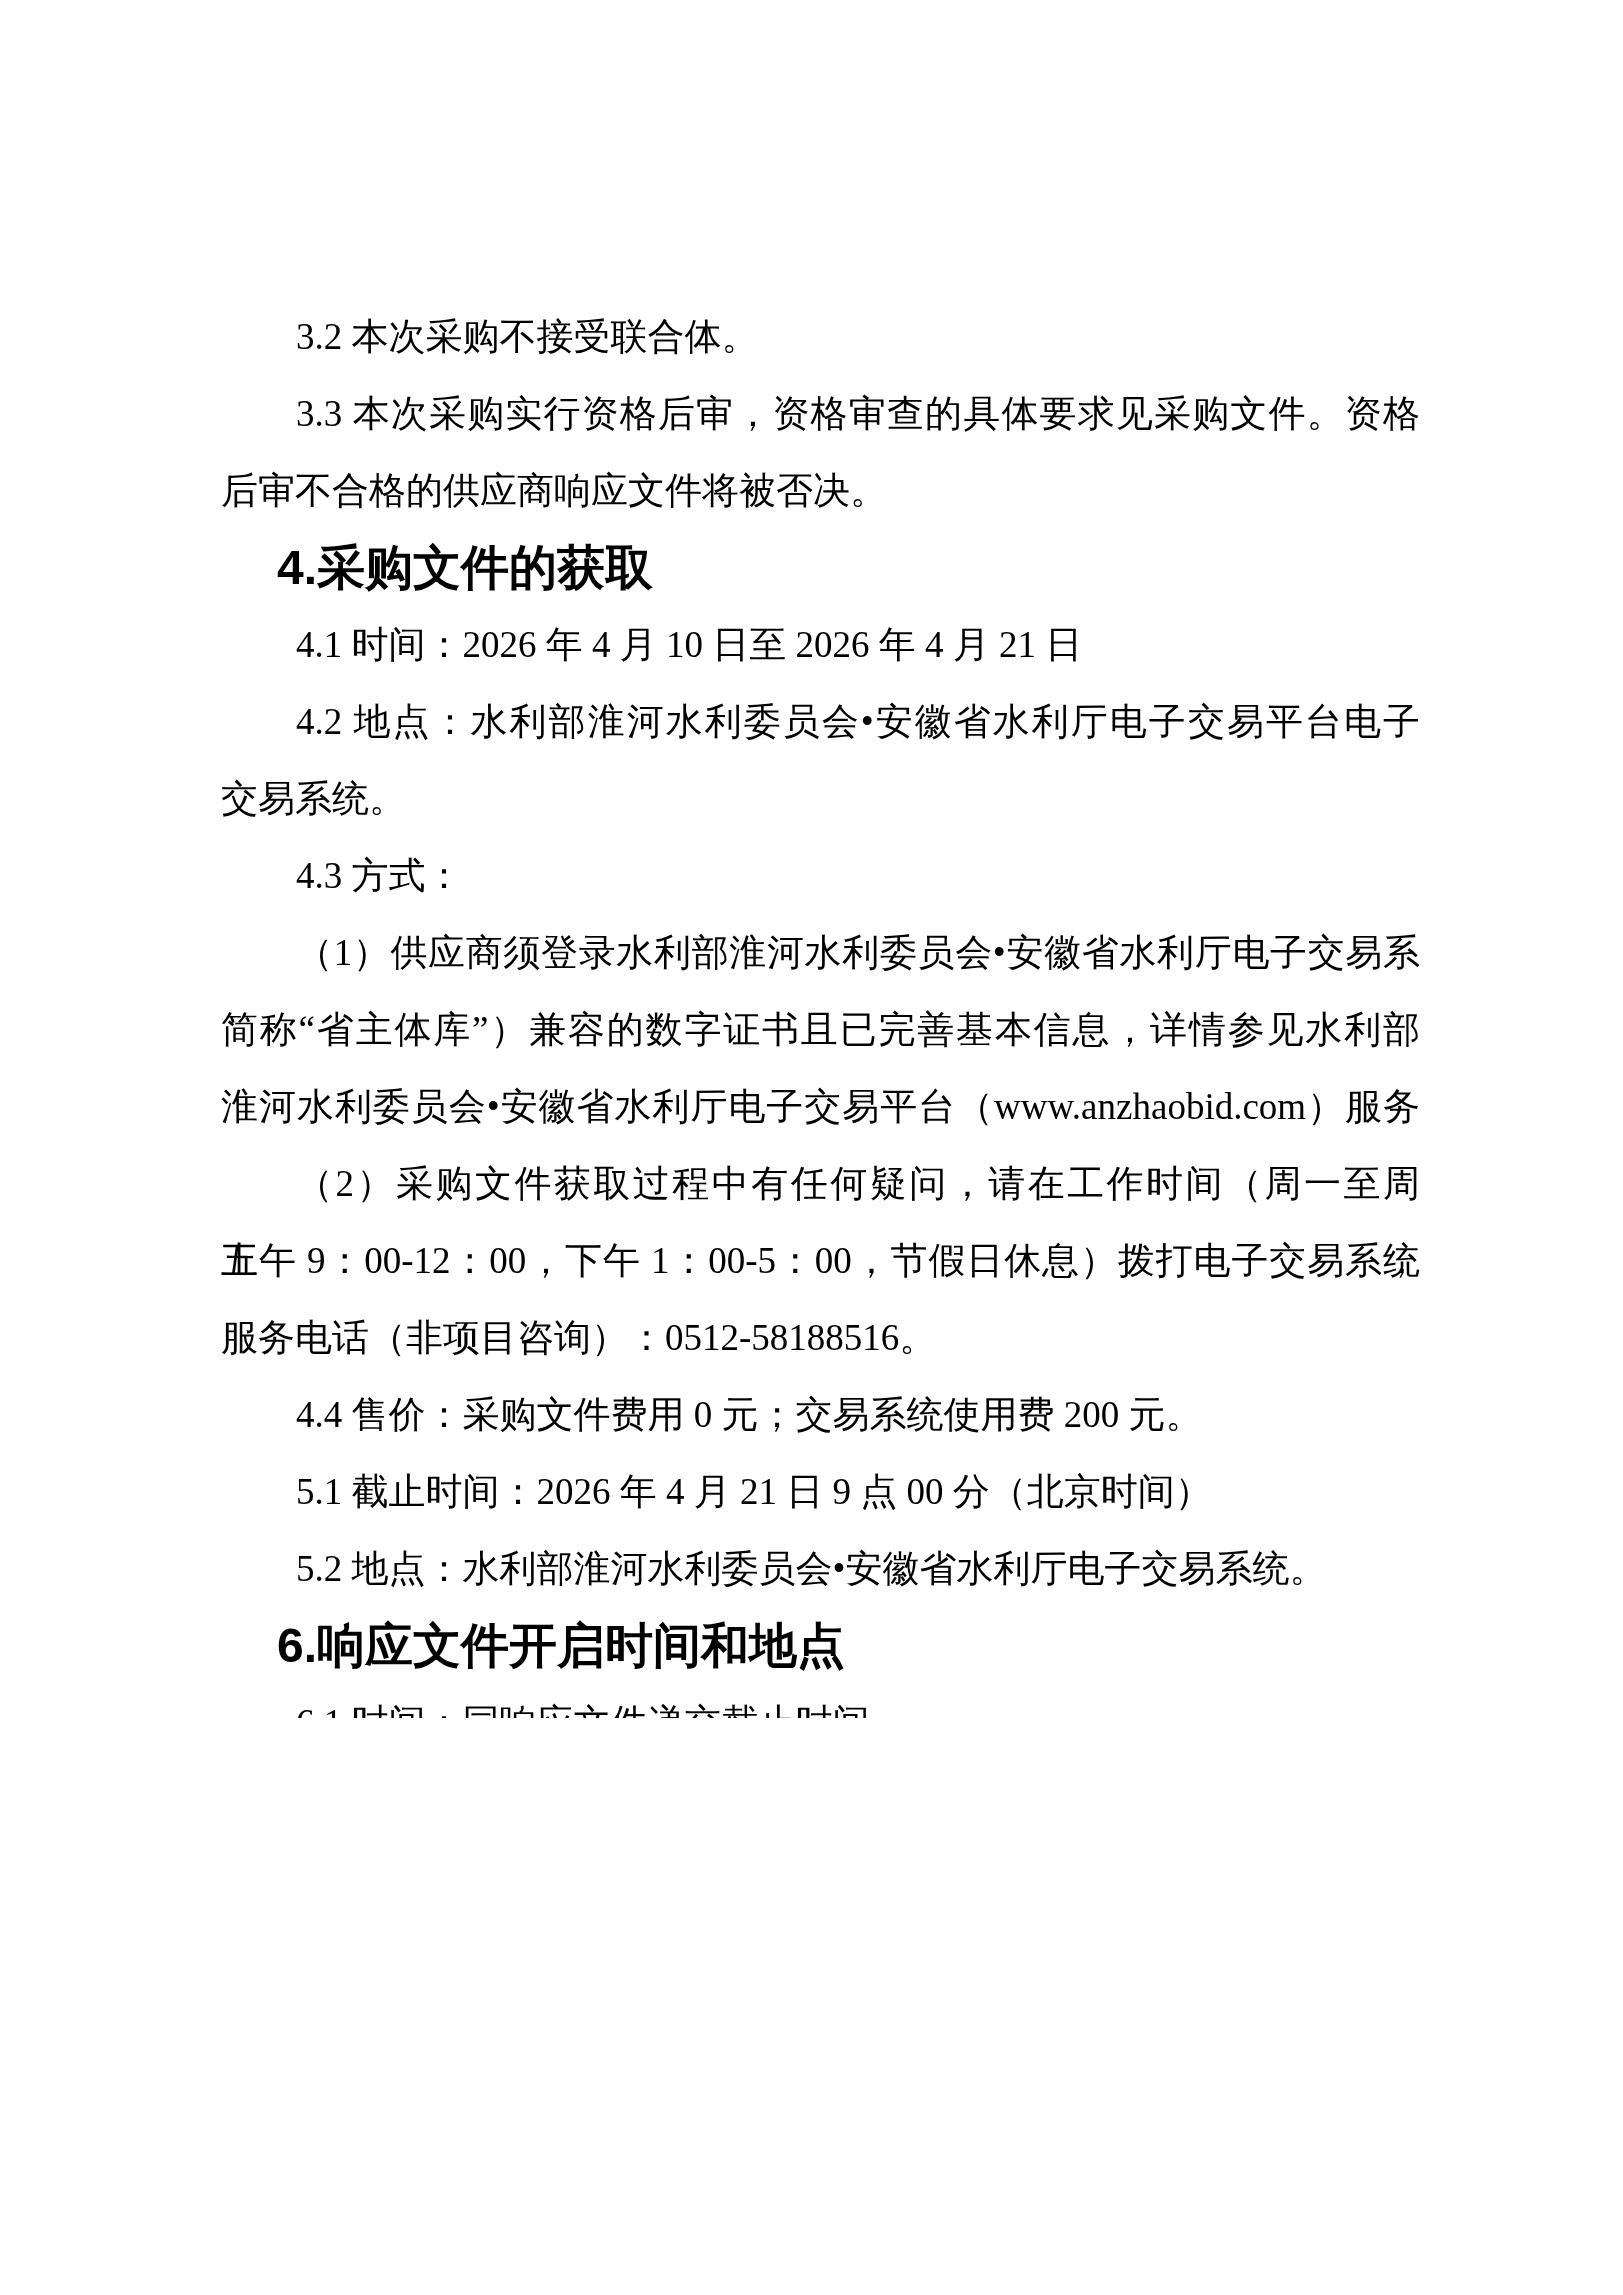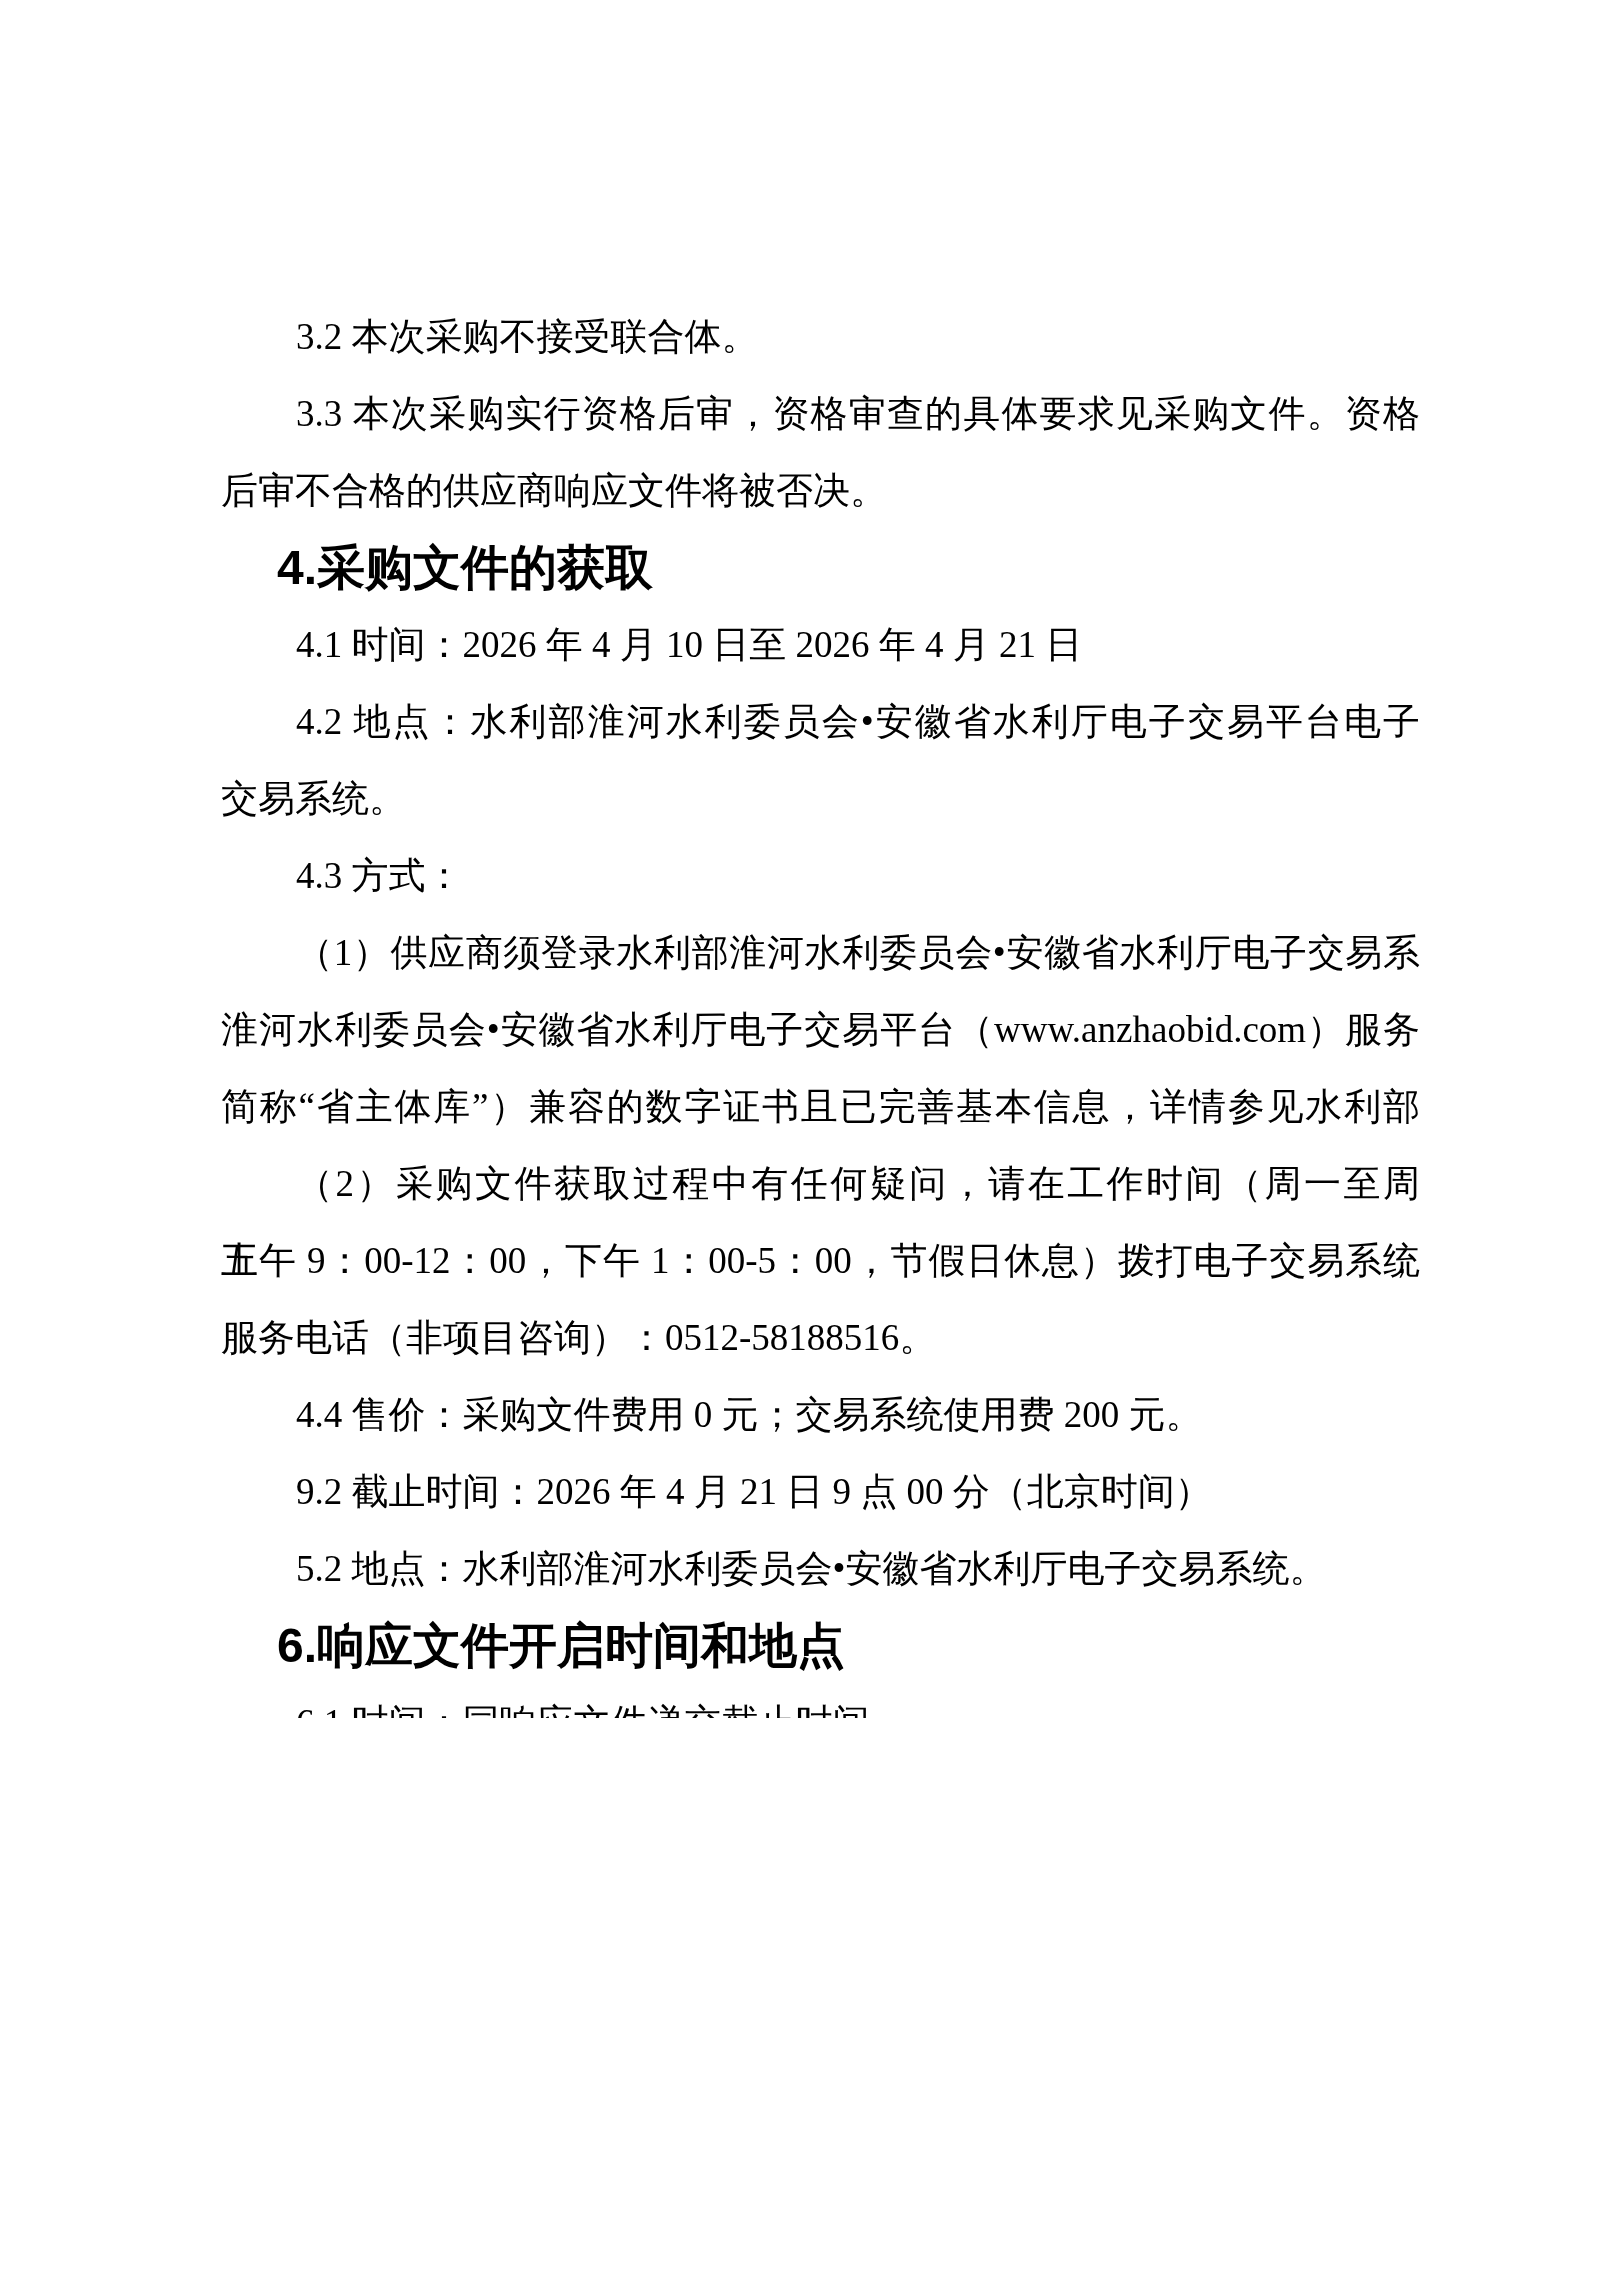--- a/index.html
+++ b/index.html
@@ -53,25 +53,25 @@
   <div class="content">
     <div class="ln ind">3.2 本次采购不接受联合体。</div>
     <div class="ln ind jst">3.3 本次采购实行资格后审，资格审查的具体要求见采购文件。资格</div>
     <div class="ln">后审不合格的供应商响应文件将被否决。</div>
     <div class="ln hd">4.采购文件的获取</div>
     <div class="ln ind">4.1 时间：2026 年 4 月 10 日至 2026 年 4 月 21 日</div>
     <div class="ln ind jst">4.2 地点：水利部淮河水利委员会•安徽省水利厅电子交易平台电子</div>
     <div class="ln">交易系统。</div>
     <div class="ln ind">4.3 方式：</div>
     <div class="ln ind jst">（1）供应商须登录水利部淮河水利委员会•安徽省水利厅电子交易系</div>
+    <div class="ln jst">简称“省主体库”）兼容的数字证书且已完善基本信息，详情参见水利部</div>
     <div class="ln jst">淮河水利委员会•安徽省水利厅电子交易平台（www.anzhaobid.com）服务</div>
-    <div class="ln jst">简称“省主体库”）兼容的数字证书且已完善基本信息，详情参见水利部</div>
     <div class="ln ind jst">（2）采购文件获取过程中有任何疑问，请在工作时间（周一至周五，</div>
     <div class="ln jst">上午 9：00-12：00，下午 1：00-5：00，节假日休息）拨打电子交易系统</div>
     <div class="ln">服务电话（非项目咨询）：0512-58188516。</div>
     <div class="ln ind">4.4 售价：采购文件费用 0 元；交易系统使用费 200 元。</div>
-    <div class="ln ind">9.2 截止时间：2026 年 4 月 21 日 9 点 00 分（北京时间）</div>
+    <div class="ln ind">5.1 截止时间：2026 年 4 月 21 日 9 点 00 分（北京时间）</div>
     <div class="ln ind">5.2 地点：水利部淮河水利委员会•安徽省水利厅电子交易系统。</div>
     <div class="ln hd">6.响应文件开启时间和地点</div>
     <div class="ln ind">6.1 时间：同响应文件递交截止时间。</div>
   </div>
 </div>
 
 
 </body></html>

